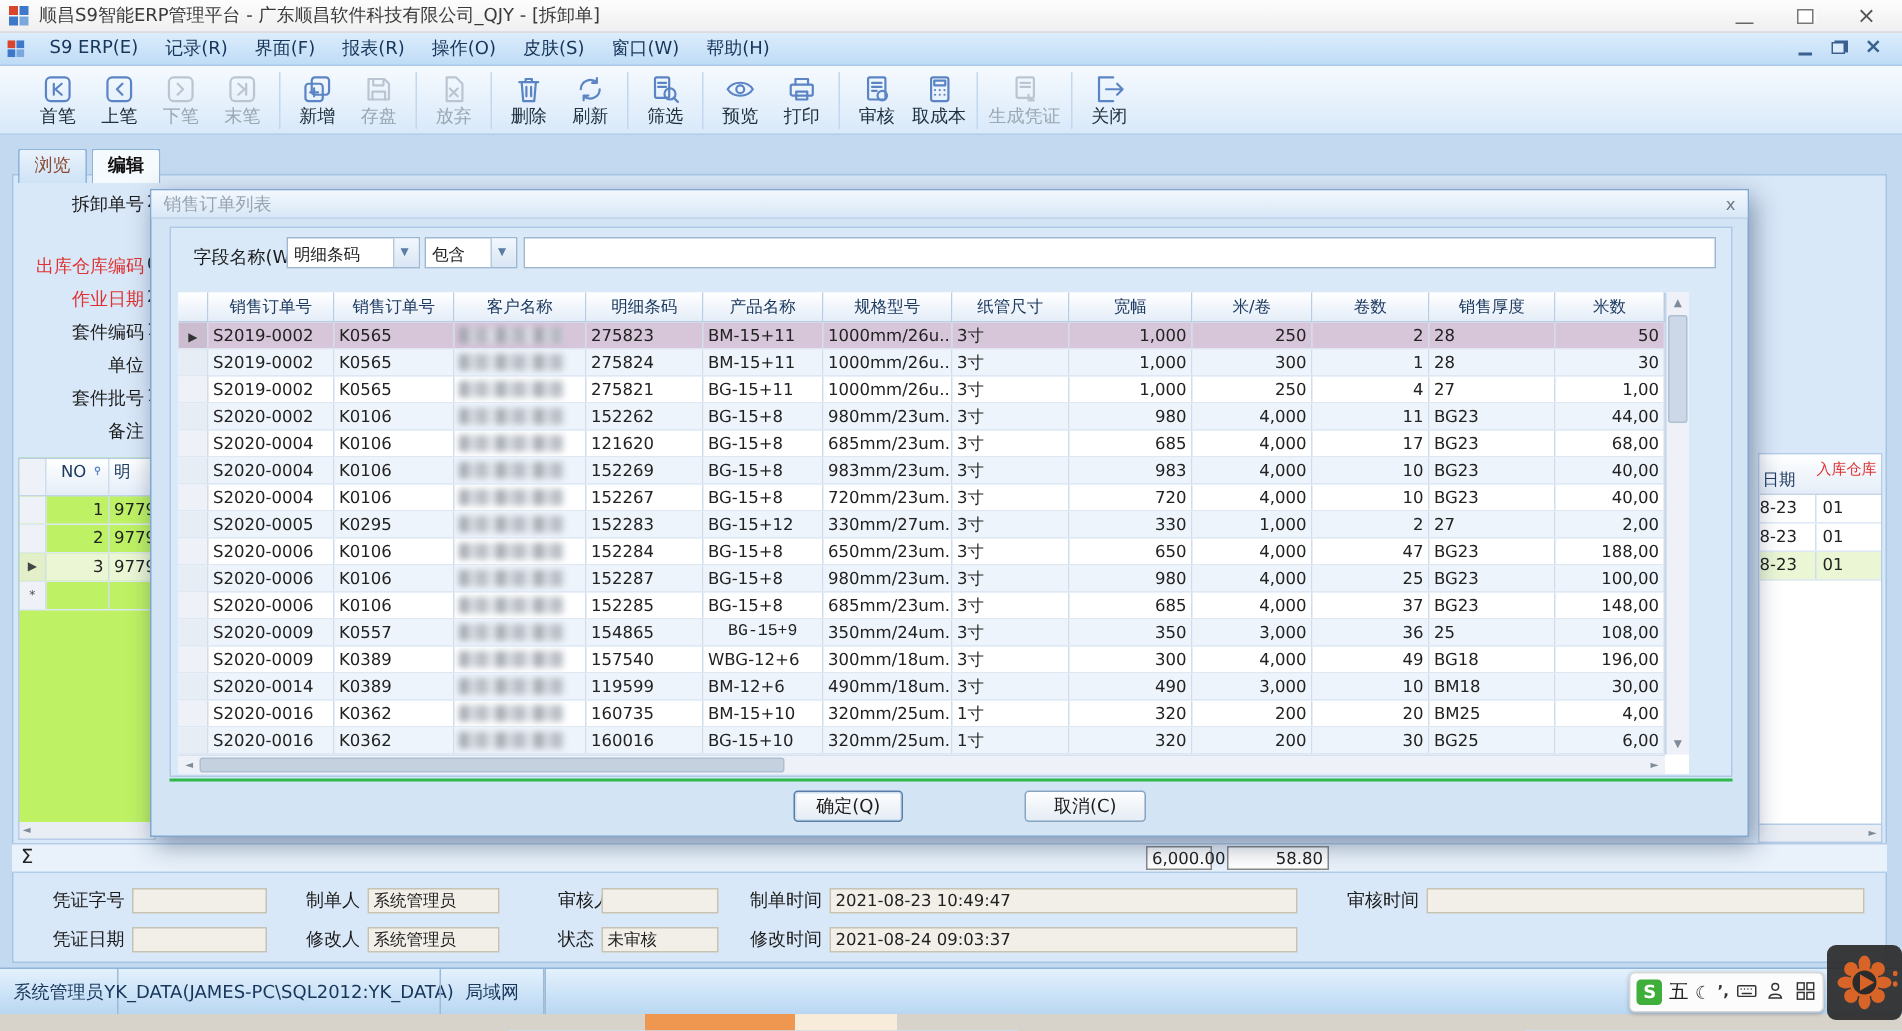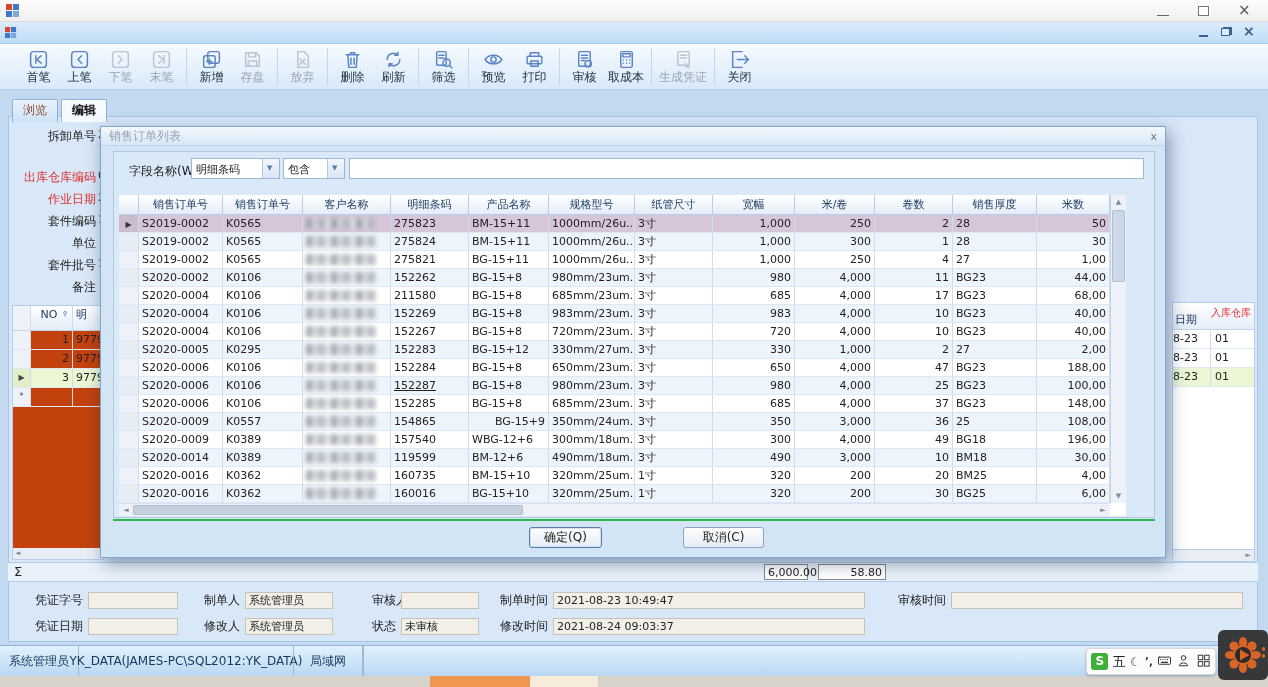--- a/index.html
+++ b/index.html
@@ -44,21 +44,21 @@
   .form-panel{position:absolute;left:8px;top:26px;width:1250px;height:526px;
     background:#d9e8f8;border:1px solid #a6c5e4;box-sizing:border-box}
   .tabs{position:absolute;left:12px;top:9px;display:flex;font-size:12px}
   .tab{padding:2px 10px 3px;border:1px solid #8fb4d9;border-bottom:none;margin-right:3px;
     background:linear-gradient(#eaf3fc,#cde2f6);color:#8b4a33;border-radius:2px 2px 0 0;cursor:default}
   .tab.active{background:#f5fafe;color:#111;font-weight:bold;position:relative;z-index:2}
   .flabel-item{position:absolute;left:0;width:96px;text-align:right;font-size:12px;color:#1c1c1c;white-space:nowrap}
   .flabel-item.req{color:#e03131}
   .fsliver{position:absolute;left:98px;width:5px;overflow:hidden;font-size:11px;color:#222}
   
-  .bgl{position:absolute;left:12px;top:215px;width:92px;height:245px;background:#c2410c;
+  .bgl{position:absolute;left:12px;top:215px;width:92px;height:245px;background:#bef264;
     border:1px solid #b6cde8;box-sizing:border-box;font-size:11px;overflow:hidden}
   .bgl .hrow{display:flex;height:24px;border-bottom:1px solid #c2d4e8;background:linear-gradient(#fff,#e4edf8);color:#1d3a60}
   .bgl .hrow div,.bgl .drow div{box-sizing:border-box;border-right:1px solid #cfdded;overflow:hidden;white-space:nowrap}
   .bgl .drow{display:flex;height:18px;border-bottom:1px solid #dde8f4}
   .bgl .mk{width:18px;background:#eef2f8;text-align:center;font-size:8px;color:#444;line-height:18px}
   .bgl .no{width:42px;text-align:right;padding-right:3px;line-height:18px}
   .bgl .cd{width:30px;padding-left:3px;line-height:18px}
   .bgl .grn div{background:#eaf6d4}
   .bgl .grn .mk{background:#e2efc9}
   .bglscroll{position:absolute;left:12px;top:458px;width:92px;height:12px;background:#e9eef5;border:1px solid #b6cde8;border-top:none;box-sizing:border-box;color:#7e8b99;font-size:7px;line-height:11px;padding-left:2px}
@@ -155,33 +155,44 @@
 </head>
 <body>
 
 <div class="titlebar">
   <span class="appicon">
       <i class="a1"></i>
       <i class="a2"></i>
       <i class="a3"></i>
       <i class="a4"></i>
     </span>
+  <span>顺昌S9智能ERP管理平台 - 广东顺昌软件科技有限公司_QJY - [拆卸单]</span>
   <span class="winctl">
     <span class="wbtn min"></span>
     <span class="wbtn max"></span>
     <span class="wbtn cls"></span>
   </span>
 </div>
 
 <div class="menubar">
   <span class="appicon" style="transform:scale(.85)">
       <i class="a1"></i>
       <i class="a2"></i>
       <i class="a3"></i>
       <i class="a4"></i>
+    </span>
+  <span id="menu-items" style="display:flex">
+      <span class="menu-item">S9 ERP(E)</span>
+      <span class="menu-item">记录(R)</span>
+      <span class="menu-item">界面(F)</span>
+      <span class="menu-item">报表(R)</span>
+      <span class="menu-item">操作(O)</span>
+      <span class="menu-item">皮肤(S)</span>
+      <span class="menu-item">窗口(W)</span>
+      <span class="menu-item">帮助(H)</span>
     </span>
   <span class="mdictl">
     <span class="mbtn min"></span>
     <span class="mbtn rst"></span>
     <span class="mbtn cls"></span>
   </span>
 </div>
 
 <div class="toolbar" id="toolbar">
     <div class="tbtn">
@@ -512,21 +523,21 @@
           <div class="gc" style="width: 84px; text-align: left;">BG23</div>
           <div class="gc" style="width: 73px; text-align: right;">44,00</div>
         </div>
         <div class="grow">
           <div class="gc mk" style="width: 20px;"></div>
           <div class="gc" style="width: 84px; text-align: left;">S2020-0004</div>
           <div class="gc" style="width: 80px; text-align: left;">K0106</div>
           <div class="gc" style="width: 88px; text-align: left;">
             <div class="blurb"></div>
           </div>
-          <div class="gc" style="width: 78px; text-align: left;">211580</div>
+          <div class="gc" style="width: 78px; text-align: left;">121620</div>
           <div class="gc" style="width: 80px; text-align: left;">BG-15+8</div>
           <div class="gc" style="width: 86px; text-align: left;">685mm/23um...</div>
           <div class="gc" style="width: 78px; text-align: left;">3寸</div>
           <div class="gc" style="width: 82px; text-align: right;">685</div>
           <div class="gc" style="width: 80px; text-align: right;">4,000</div>
           <div class="gc" style="width: 78px; text-align: right;">17</div>
           <div class="gc" style="width: 84px; text-align: left;">BG23</div>
           <div class="gc" style="width: 73px; text-align: right;">68,00</div>
         </div>
         <div class="grow alt">
@@ -597,21 +608,21 @@
           <div class="gc" style="width: 84px; text-align: left;">BG23</div>
           <div class="gc" style="width: 73px; text-align: right;">188,00</div>
         </div>
         <div class="grow alt">
           <div class="gc mk" style="width: 20px;"></div>
           <div class="gc" style="width: 84px; text-align: left;">S2020-0006</div>
           <div class="gc" style="width: 80px; text-align: left;">K0106</div>
           <div class="gc" style="width: 88px; text-align: left;">
             <div class="blurb"></div>
           </div>
-          <div class="gc" style="width: 78px; text-align: left; text-decoration: underline;">152287</div>
+          <div class="gc" style="width: 78px; text-align: left;">152287</div>
           <div class="gc" style="width: 80px; text-align: left;">BG-15+8</div>
           <div class="gc" style="width: 86px; text-align: left;">980mm/23um...</div>
           <div class="gc" style="width: 78px; text-align: left;">3寸</div>
           <div class="gc" style="width: 82px; text-align: right;">980</div>
           <div class="gc" style="width: 80px; text-align: right;">4,000</div>
           <div class="gc" style="width: 78px; text-align: right;">25</div>
           <div class="gc" style="width: 84px; text-align: left;">BG23</div>
           <div class="gc" style="width: 73px; text-align: right;">100,00</div>
         </div>
         <div class="grow">
@@ -632,21 +643,21 @@
           <div class="gc" style="width: 73px; text-align: right;">148,00</div>
         </div>
         <div class="grow alt">
           <div class="gc mk" style="width: 20px;"></div>
           <div class="gc" style="width: 84px; text-align: left;">S2020-0009</div>
           <div class="gc" style="width: 80px; text-align: left;">K0557</div>
           <div class="gc" style="width: 88px; text-align: left;">
             <div class="blurb"></div>
           </div>
           <div class="gc" style="width: 78px; text-align: left;">154865</div>
-          <div class="gc" style="width: 80px; text-align: right;">BG-15+9</div>
+          <div class="gc" style="width: 80px; text-align: center; font-family: Liberation Mono, monospace;">BG-15+9</div>
           <div class="gc" style="width: 86px; text-align: left;">350mm/24um...</div>
           <div class="gc" style="width: 78px; text-align: left;">3寸</div>
           <div class="gc" style="width: 82px; text-align: right;">350</div>
           <div class="gc" style="width: 80px; text-align: right;">3,000</div>
           <div class="gc" style="width: 78px; text-align: right;">36</div>
           <div class="gc" style="width: 84px; text-align: left;">25</div>
           <div class="gc" style="width: 73px; text-align: right;">108,00</div>
         </div>
         <div class="grow">
           <div class="gc mk" style="width: 20px;"></div>

